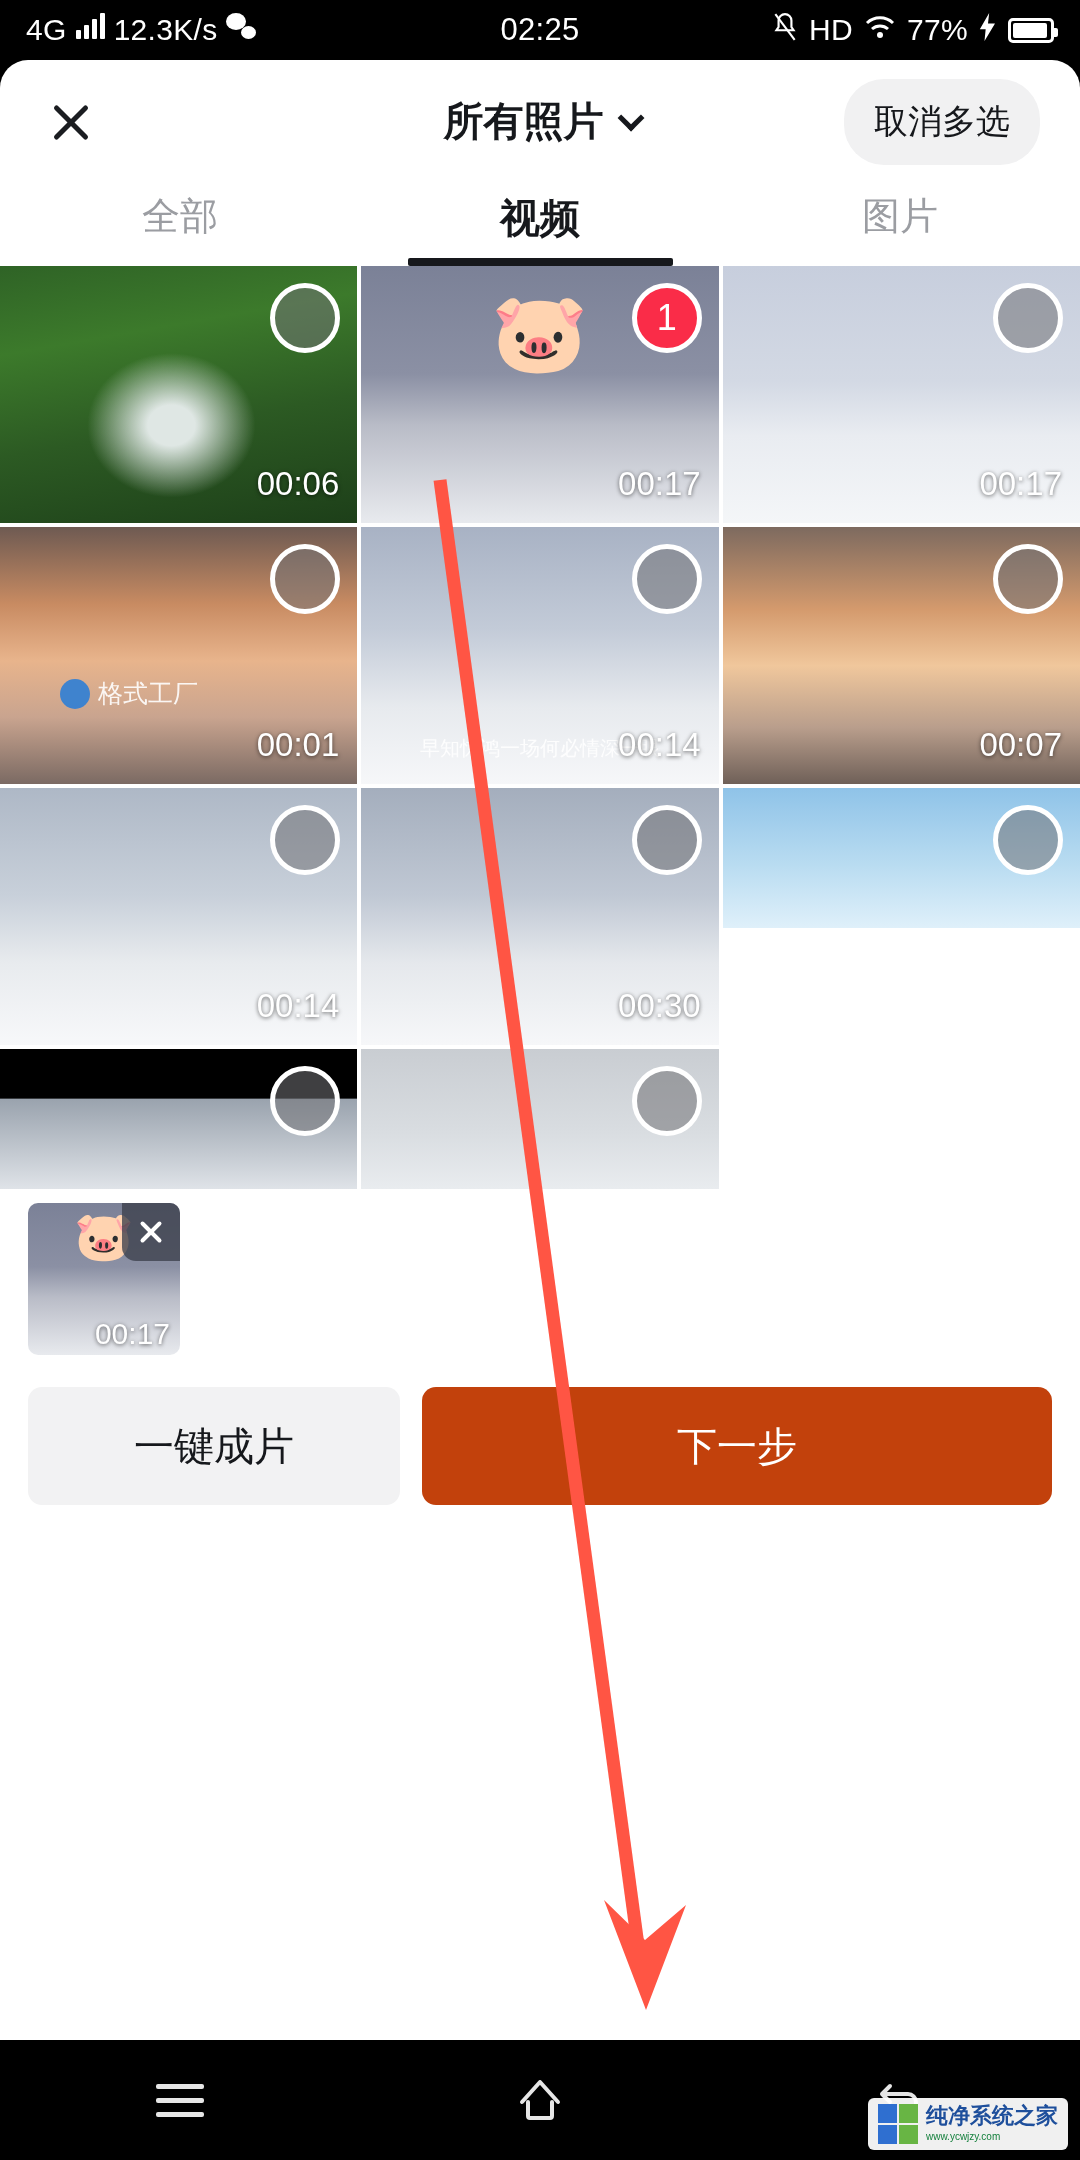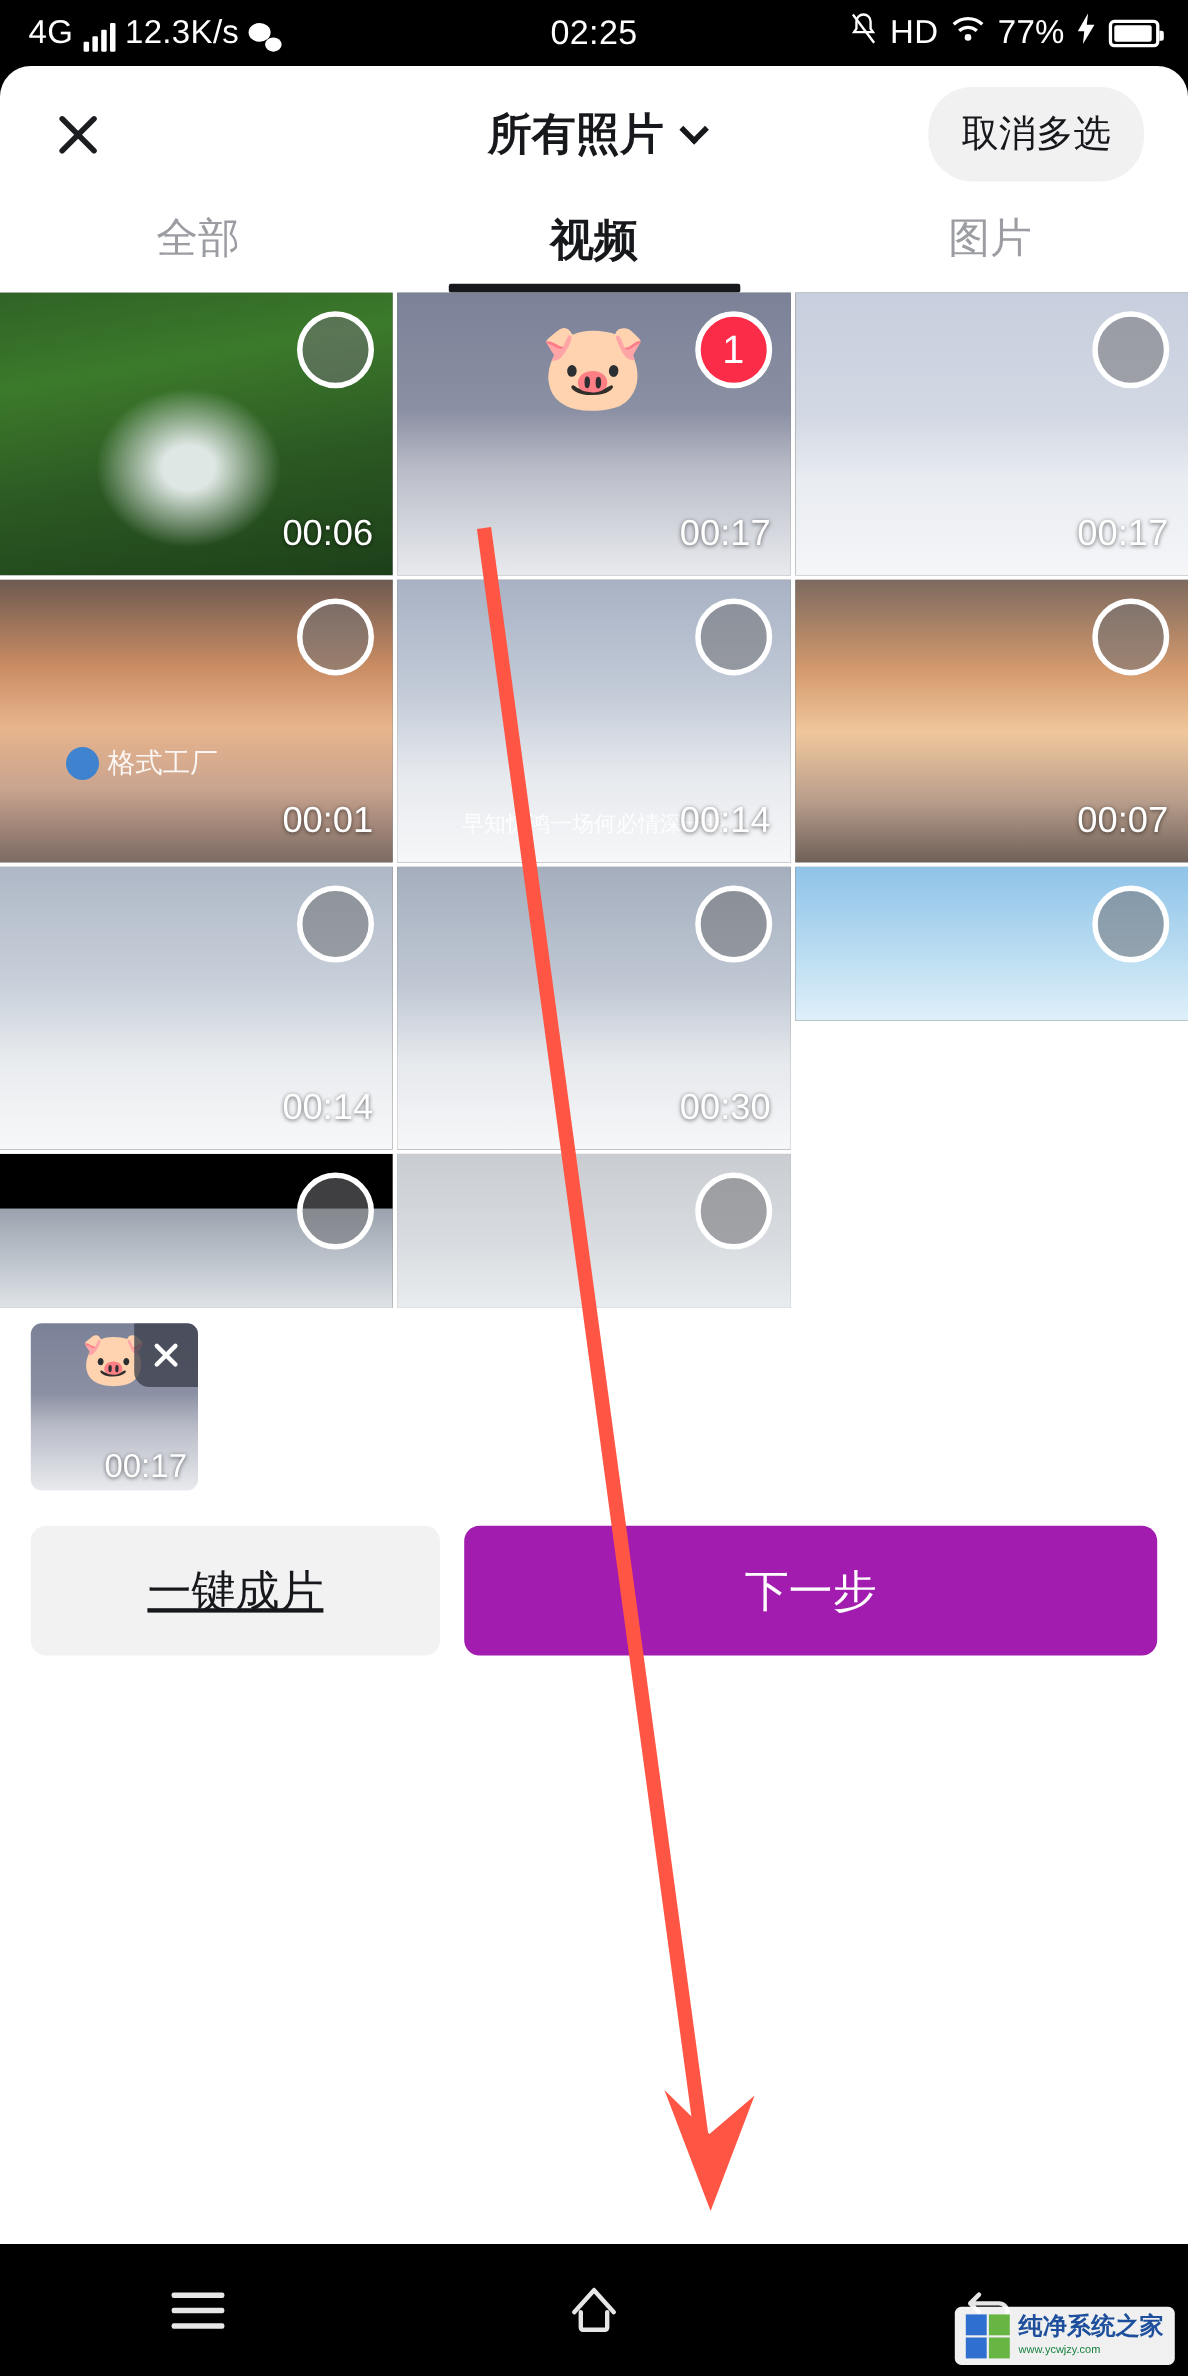--- a/index.html
+++ b/index.html
@@ -7,21 +7,21 @@
   body{
     font-family:"Liberation Sans","DejaVu Sans",sans-serif;
     background:#000;overflow:hidden;position:relative;
   }
   
   .statusbar{
     height:60px;width:1080px;background:#000;color:#fff;
     display:flex;align-items:center;padding:0 26px;font-size:30px;
     letter-spacing:.3px;position:relative;
   }
-  .sb-left{display:flex;align-items:flex-end;gap:9px;}
+  .sb-left{display:flex;align-items:flex-start;gap:9px;}
   .sb-right{display:flex;align-items:center;gap:11px;margin-left:auto;}
   .sb-center{position:absolute;left:0;right:0;text-align:center;font-size:31px;
              pointer-events:none;}
   .bars{display:flex;align-items:flex-end;gap:3px;height:26px;}
   .bars i{width:5px;background:#fff;display:block;border-radius:1px;}
   .bars i:nth-child(1){height:9px;}
   .bars i:nth-child(2){height:14px;}
   .bars i:nth-child(3){height:20px;}
   .bars i:nth-child(4){height:26px;}
   .wechat{width:30px;height:26px;position:relative;display:inline-block;}
@@ -137,22 +137,22 @@
     background:#fff;border-radius:2px;}
   .chip .x::before{transform:rotate(45deg);}
   .chip .x::after{transform:rotate(-45deg);}
   .chip .piggy{font-size:48px;top:10px;}
   .chip .dur{font-size:30px;right:10px;bottom:4px;}
 
   
   .actions{display:flex;gap:22px;padding:18px 28px 0;background:#fff;}
   .btn{flex:1;height:118px;border-radius:14px;display:flex;align-items:center;
        justify-content:center;font-size:40px;cursor:pointer;}
-  .btn-secondary{background:#f2f2f3;color:#16181c;max-width:372px;text-decoration:underline;}
-  .btn-primary{background:#a21caf;color:#fff;}
+  .btn-secondary{background:#f2f2f3;color:#16181c;max-width:372px;}
+  .btn-primary{background:#c2410c;color:#fff;}
 
   
   .navbar{position:absolute;left:0;bottom:0;width:1080px;height:120px;background:#000;
           display:flex;align-items:center;justify-content:space-around;}
   .nav-ico{width:64px;height:64px;position:relative;cursor:pointer;}
   .nv-menu i{position:absolute;left:8px;width:48px;height:5px;background:#e6e6e6;
              border-radius:2px;}
   .nv-menu i:nth-child(1){top:16px;}
   .nv-menu i:nth-child(2){top:30px;}
   .nv-menu i:nth-child(3){top:44px;}

